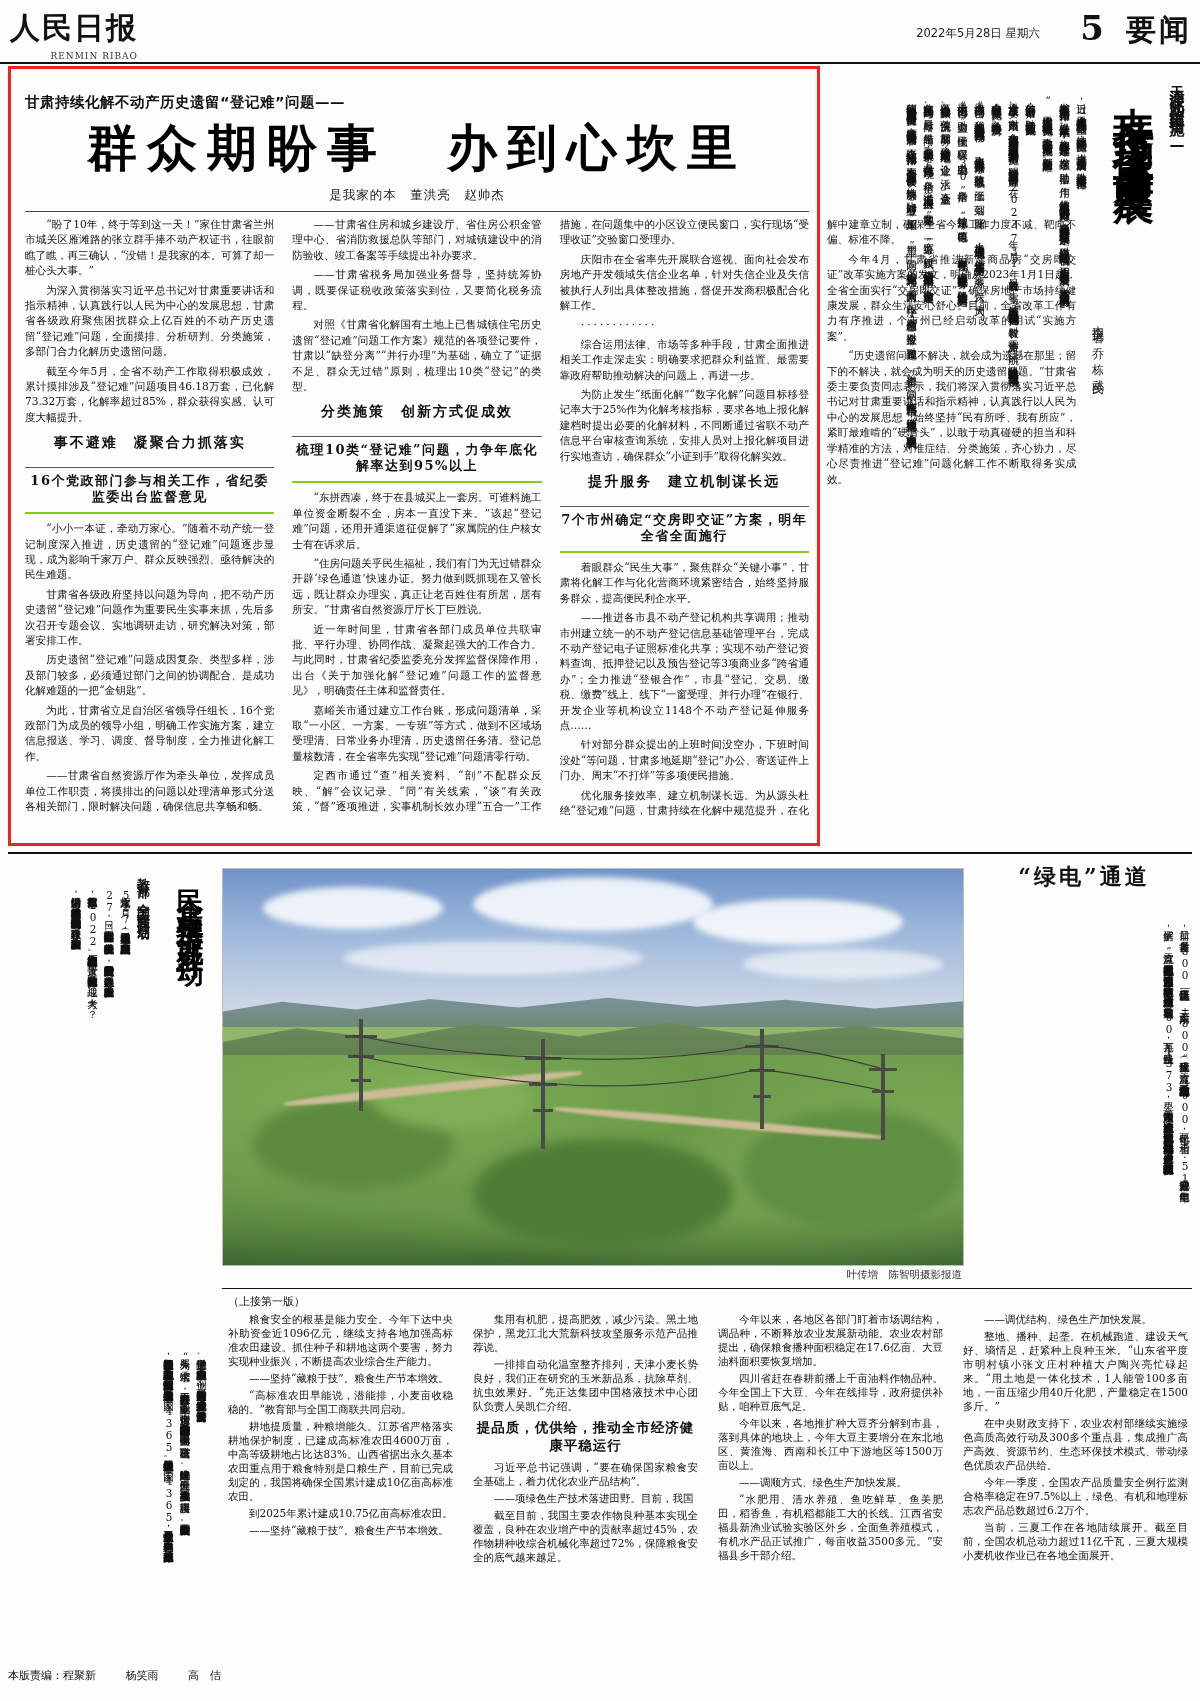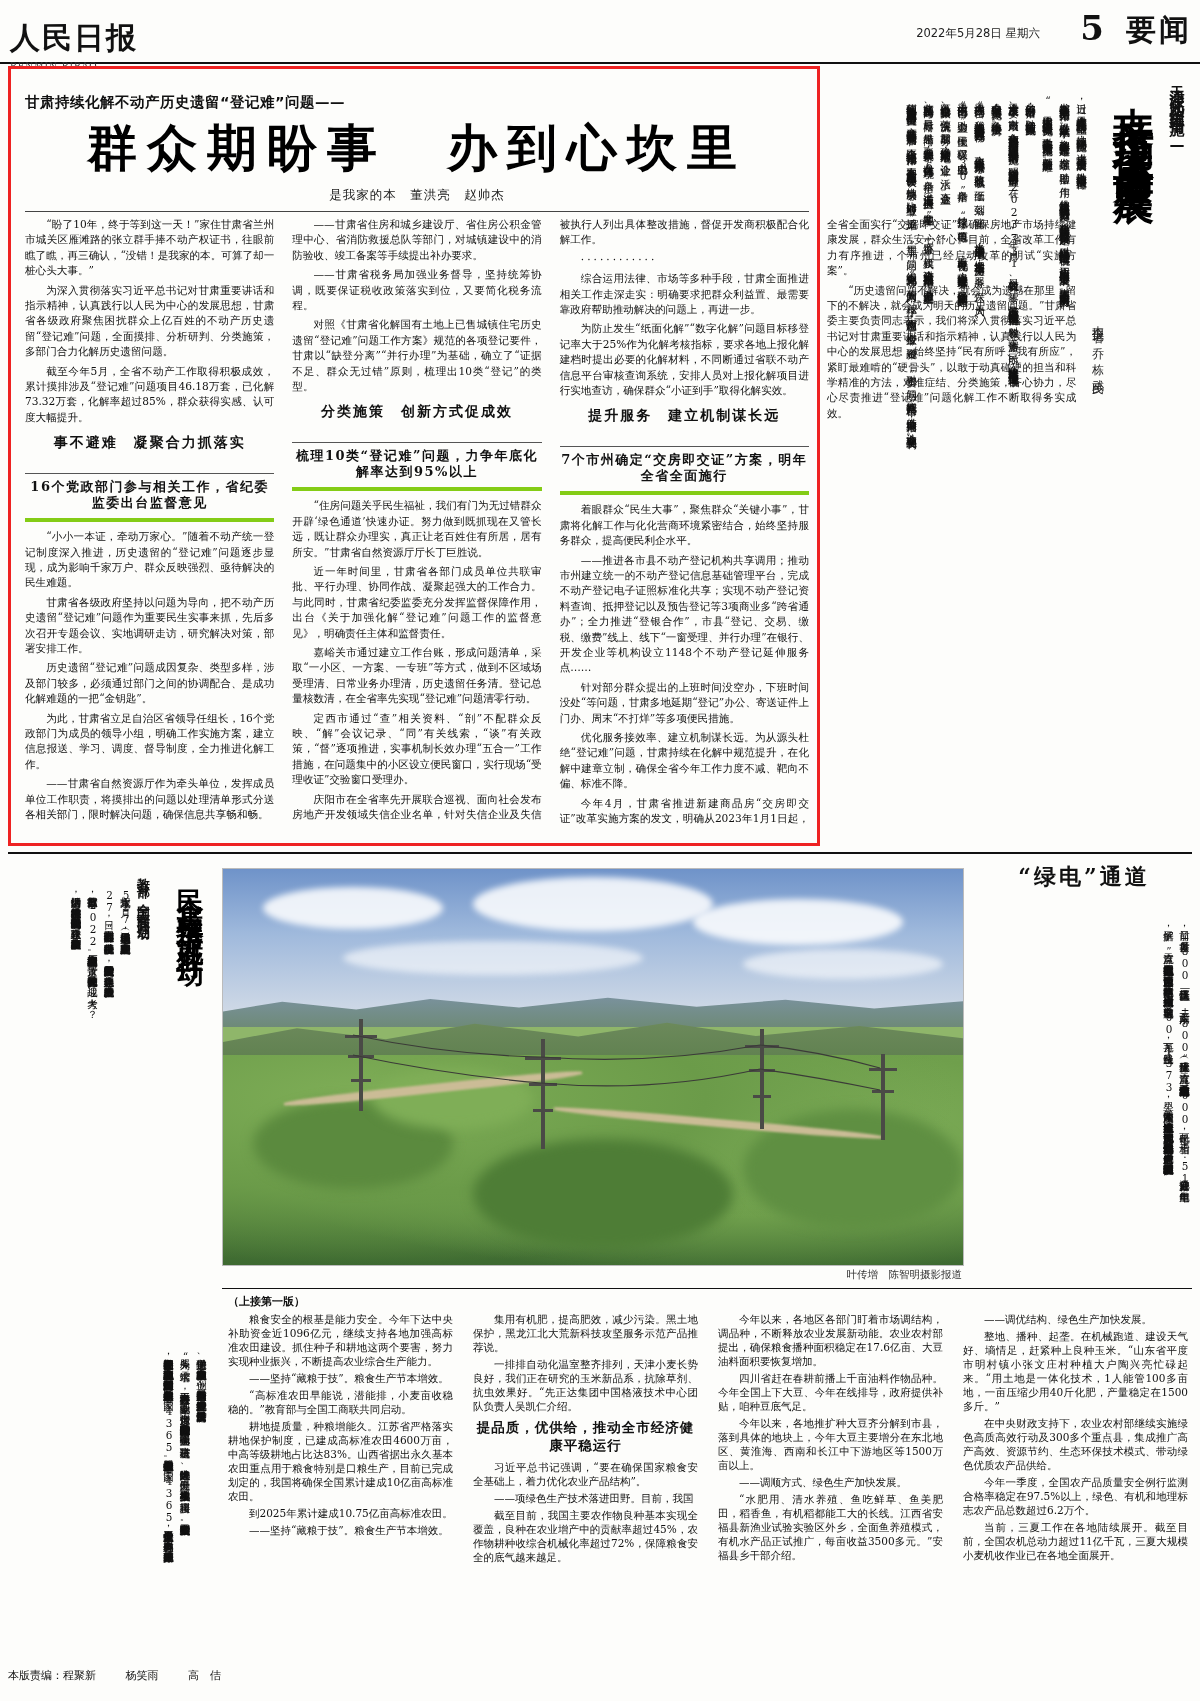--- a/index.html
+++ b/index.html
@@ -12,24 +12,25 @@
     overflow:hidden;
   }
   .page{position:relative;width:1200px;height:1701px;}
 
   
   .masthead{
     position:absolute;left:0;top:0;width:1200px;height:62px;
     border-bottom:2px solid #111;
   }
   .logo{
-    position:absolute;left:10px;top:18px;
+    position:absolute;left:10px;top:8px;
     font-family:"DejaVu Serif","Liberation Serif",serif;
     font-weight:bold;font-size:30px;letter-spacing:2px;
     color:#111;
+    text-align:right;
   }
   .logo .sub{
     display:block;font-size:9px;letter-spacing:1px;font-weight:normal;
     margin-top:2px;color:#333;
   }
   .mast-date{
     position:absolute;right:160px;top:26px;
     font-size:11.5px;color:#222;
   }
   .mast-page{
@@ -77,22 +78,22 @@
     font-family:"DejaVu Serif","Liberation Serif",serif;
   }
   .cols .nosplit{break-inside:avoid;}
   .subhead{
     margin:9px 0 6px 0;text-indent:0;text-align:center;
     font-size:14px;font-weight:bold;letter-spacing:2px;
     font-family:"DejaVu Sans","Liberation Sans",sans-serif;
     break-inside:avoid;
   }
   .standfirst{
-    border-top:1px solid #555;border-bottom:4px solid #84cc16;
-    padding:5px 0;margin:21px 0 7px 0;
+    border-top:1px solid #555;border-bottom:2px solid #84cc16;
+    padding:5px 0;margin:15px 0 7px 0;
     break-inside:avoid;
   }
   .standfirst .t{
     text-indent:0;text-align:center;font-weight:bold;font-size:13px;
     letter-spacing:1.5px;margin-bottom:3px;
   }
   .dotline{text-indent:0;text-align:center;letter-spacing:3px;color:#666;}
 
   
   .rightart{
@@ -198,21 +199,21 @@
   .lr-body p{
     margin:0;font-family:"DejaVu Serif","Liberation Serif",serif;
     font-size:10.4px;line-height:16px;text-indent:2em;text-align:justify;
   }
 
   
   .hr-bottom{
     position:absolute;left:222px;top:1288px;width:970px;border-top:1px solid #111;
   }
   .cont-note{
-    position:absolute;left:228px;top:1294px;font-size:11px;font-weight:bold;
+    position:absolute;left:228px;top:1294px;font-size:11px;font-weight:normal;
   }
   .bottom-cols{
     position:absolute;left:228px;top:1312px;width:960px;height:372px;
     column-count:4;column-gap:20px;
   }
   .bottom-cols p{
     margin:0 0 3px 0;font-family:"DejaVu Serif","Liberation Serif",serif;
     font-size:10.5px;line-height:14px;text-indent:2em;text-align:justify;
   }
   .bottom-cols .bsub{
@@ -272,20 +273,21 @@
       <p>为此，甘肃省立足自治区省领导任组长，16个党政部门为成员的领导小组，明确工作实施方案，建立信息报送、学习、调度、督导制度，全力推进化解工作。</p>
       <p>——甘肃省自然资源厅作为牵头单位，发挥成员单位工作职责，将摸排出的问题以处理清单形式分送各相关部门，限时解决问题，确保信息共享畅和畅。</p>
       <p>——甘肃省住房和城乡建设厅、省住房公积金管理中心、省消防救援总队等部门，对城镇建设中的消防验收、竣工备案等手续提出补办要求。</p>
       <p>——甘肃省税务局加强业务督导，坚持统筹协调，既要保证税收政策落实到位，又要简化税务流程。</p>
       <p>对照《甘肃省化解国有土地上已售城镇住宅历史遗留“登记难”问题工作方案》规范的各项登记要件，甘肃以“缺登分离”“并行办理”为基础，确立了“证据不足、群众无过错”原则，梳理出10类“登记”的类型。</p>
 
       <div class="subhead">分类施策　创新方式促成效</div>
       <div class="standfirst nosplit">
         <p class="t">梳理10类“登记难”问题，力争年底化解率达到95%以上</p>
       </div>
+      <p>“东拼西凑，终于在县城买上一套房。可谁料施工单位资金断裂不全，房本一直没下来。”该起“登记难”问题，还用开通渠道征促解了“家属院的住户核女士有在诉求后。</p>
       <p>“住房问题关乎民生福祉，我们有门为无过错群众开辟‘绿色通道’快速办证。努力做到既抓现在又管长远，既让群众办理实，真正让老百姓住有所居，居有所安。”甘肃省自然资源厅厅长丁巨胜说。</p>
       <p>近一年时间里，甘肃省各部门成员单位共联审批、平行办理、协同作战、凝聚起强大的工作合力。与此同时，甘肃省纪委监委充分发挥监督保障作用，出台《关于加强化解“登记难”问题工作的监督意见》，明确责任主体和监督责任。</p>
       <p>嘉峪关市通过建立工作台账，形成问题清单，采取“一小区、一方案、一专班”等方式，做到不区域场受理清、日常业务办理清，历史遗留任务清。登记总量核数清，在全省率先实现“登记难”问题清零行动。</p>
       <p>定西市通过“查”相关资料、“剖”不配群众反映、“解”会议记录、“同”有关线索，“谈”有关政策，“督”逐项推进，实事机制长效办理“五合一”工作措施，在问题集中的小区设立便民窗口，实行现场“受理收证”交验窗口受理办。</p>
       <p>庆阳市在全省率先开展联合巡视、面向社会发布房地产开发领域失信企业名单，针对失信企业及失信被执行人列出具体整改措施，督促开发商积极配合化解工作。</p>
       <p class="dotline">············</p>
       <p>综合运用法律、市场等多种手段，甘肃全面推进相关工作走深走实：明确要求把群众利益置、最需要靠政府帮助推动解决的问题上，再进一步。</p>
       <p>为防止发生“纸面化解”“数字化解”问题目标移登记率大于25%作为化解考核指标，要求各地上报化解建档时提出必要的化解材料，不同断通过省联不动产信息平台审核查询系统，安排人员对上报化解项目进行实地查访，确保群众“小证到手”取得化解实效。</p>
 
       <div class="subhead">提升服务　建立机制谋长远</div>

